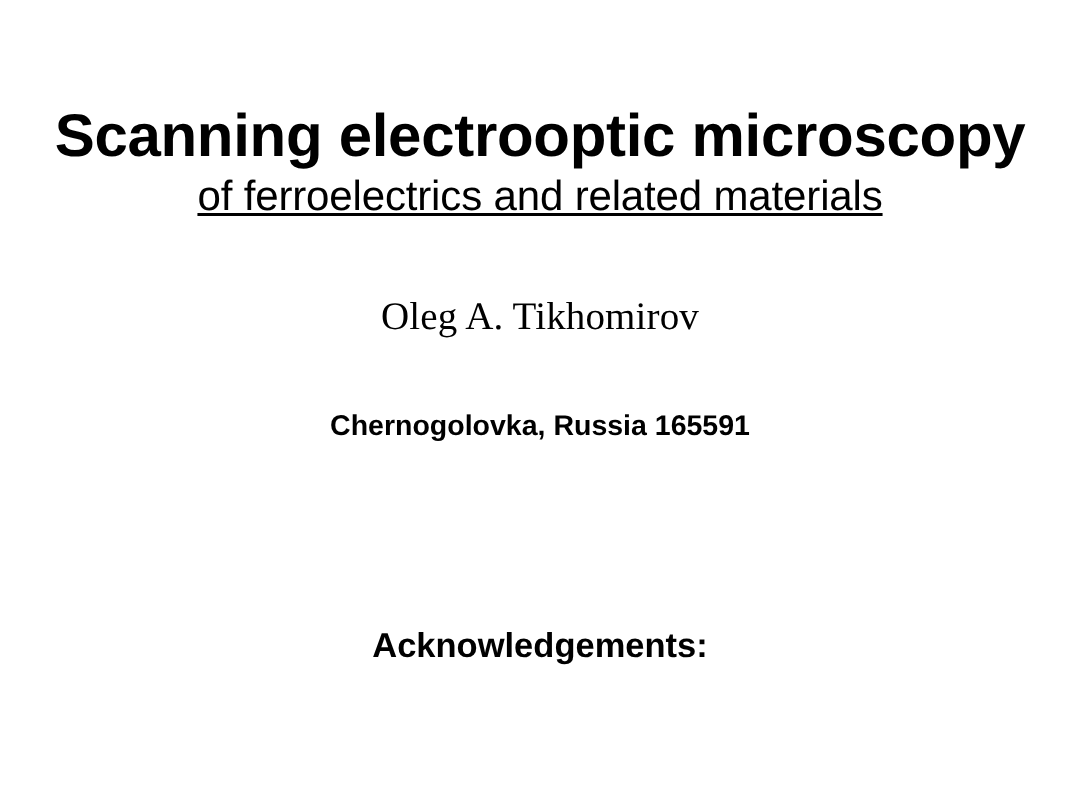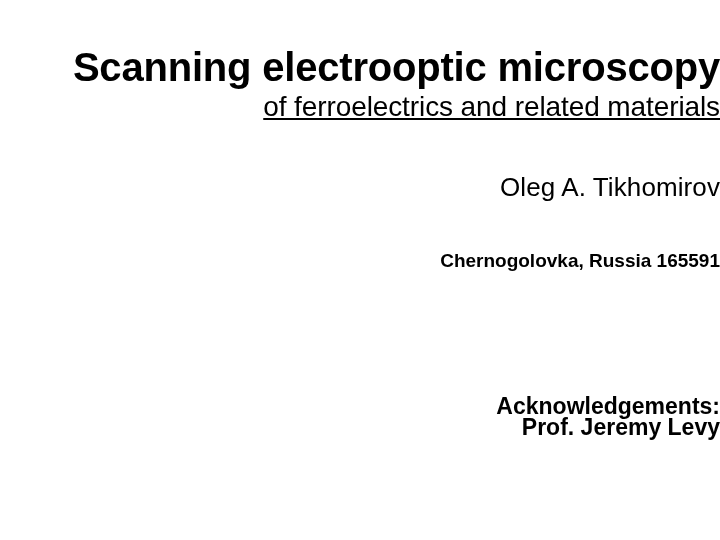--- a/index.html
+++ b/index.html
@@ -19,21 +19,22 @@
     position: relative;
     width: 720px;
     height: 540px;
     background: #ffffff;
   }
 
   .block {
     position: absolute;
     left: 0;
     width: 720px;
-    text-align: right;
+    text-align: center;
+    margin-top: 24px;
   }
 
   
   .title-block {
     top: 44px;
   }
   .title-main {
     font-size: 40px;
     font-weight: bold;
     line-height: 46px;
@@ -45,20 +46,21 @@
     font-weight: normal;
     line-height: 34px;
     letter-spacing: -0.1px;
     white-space: nowrap;
     text-decoration: underline;
   }
 
   
   .author-block {
     top: 172px;
+    font-family: Liberation Serif, serif;
   }
   .author-name {
     font-size: 26px;
     font-weight: normal;
     line-height: 30px;
     letter-spacing: 0.1px;
     white-space: nowrap;
   }
 
   
@@ -96,16 +98,15 @@
   <div class="block author-block">
     <div class="author-name">Oleg A. Tikhomirov</div>
   </div>
 
   <div class="block affiliation-block">
     <div class="affiliation-line">Chernogolovka, Russia 165591</div>
   </div>
 
   <div class="block ack-block">
     <div class="ack-line">Acknowledgements:</div>
-    <div class="ack-line">Prof. Jeremy Levy</div>
   </div>
 
 </div>
 
 </body></html>

